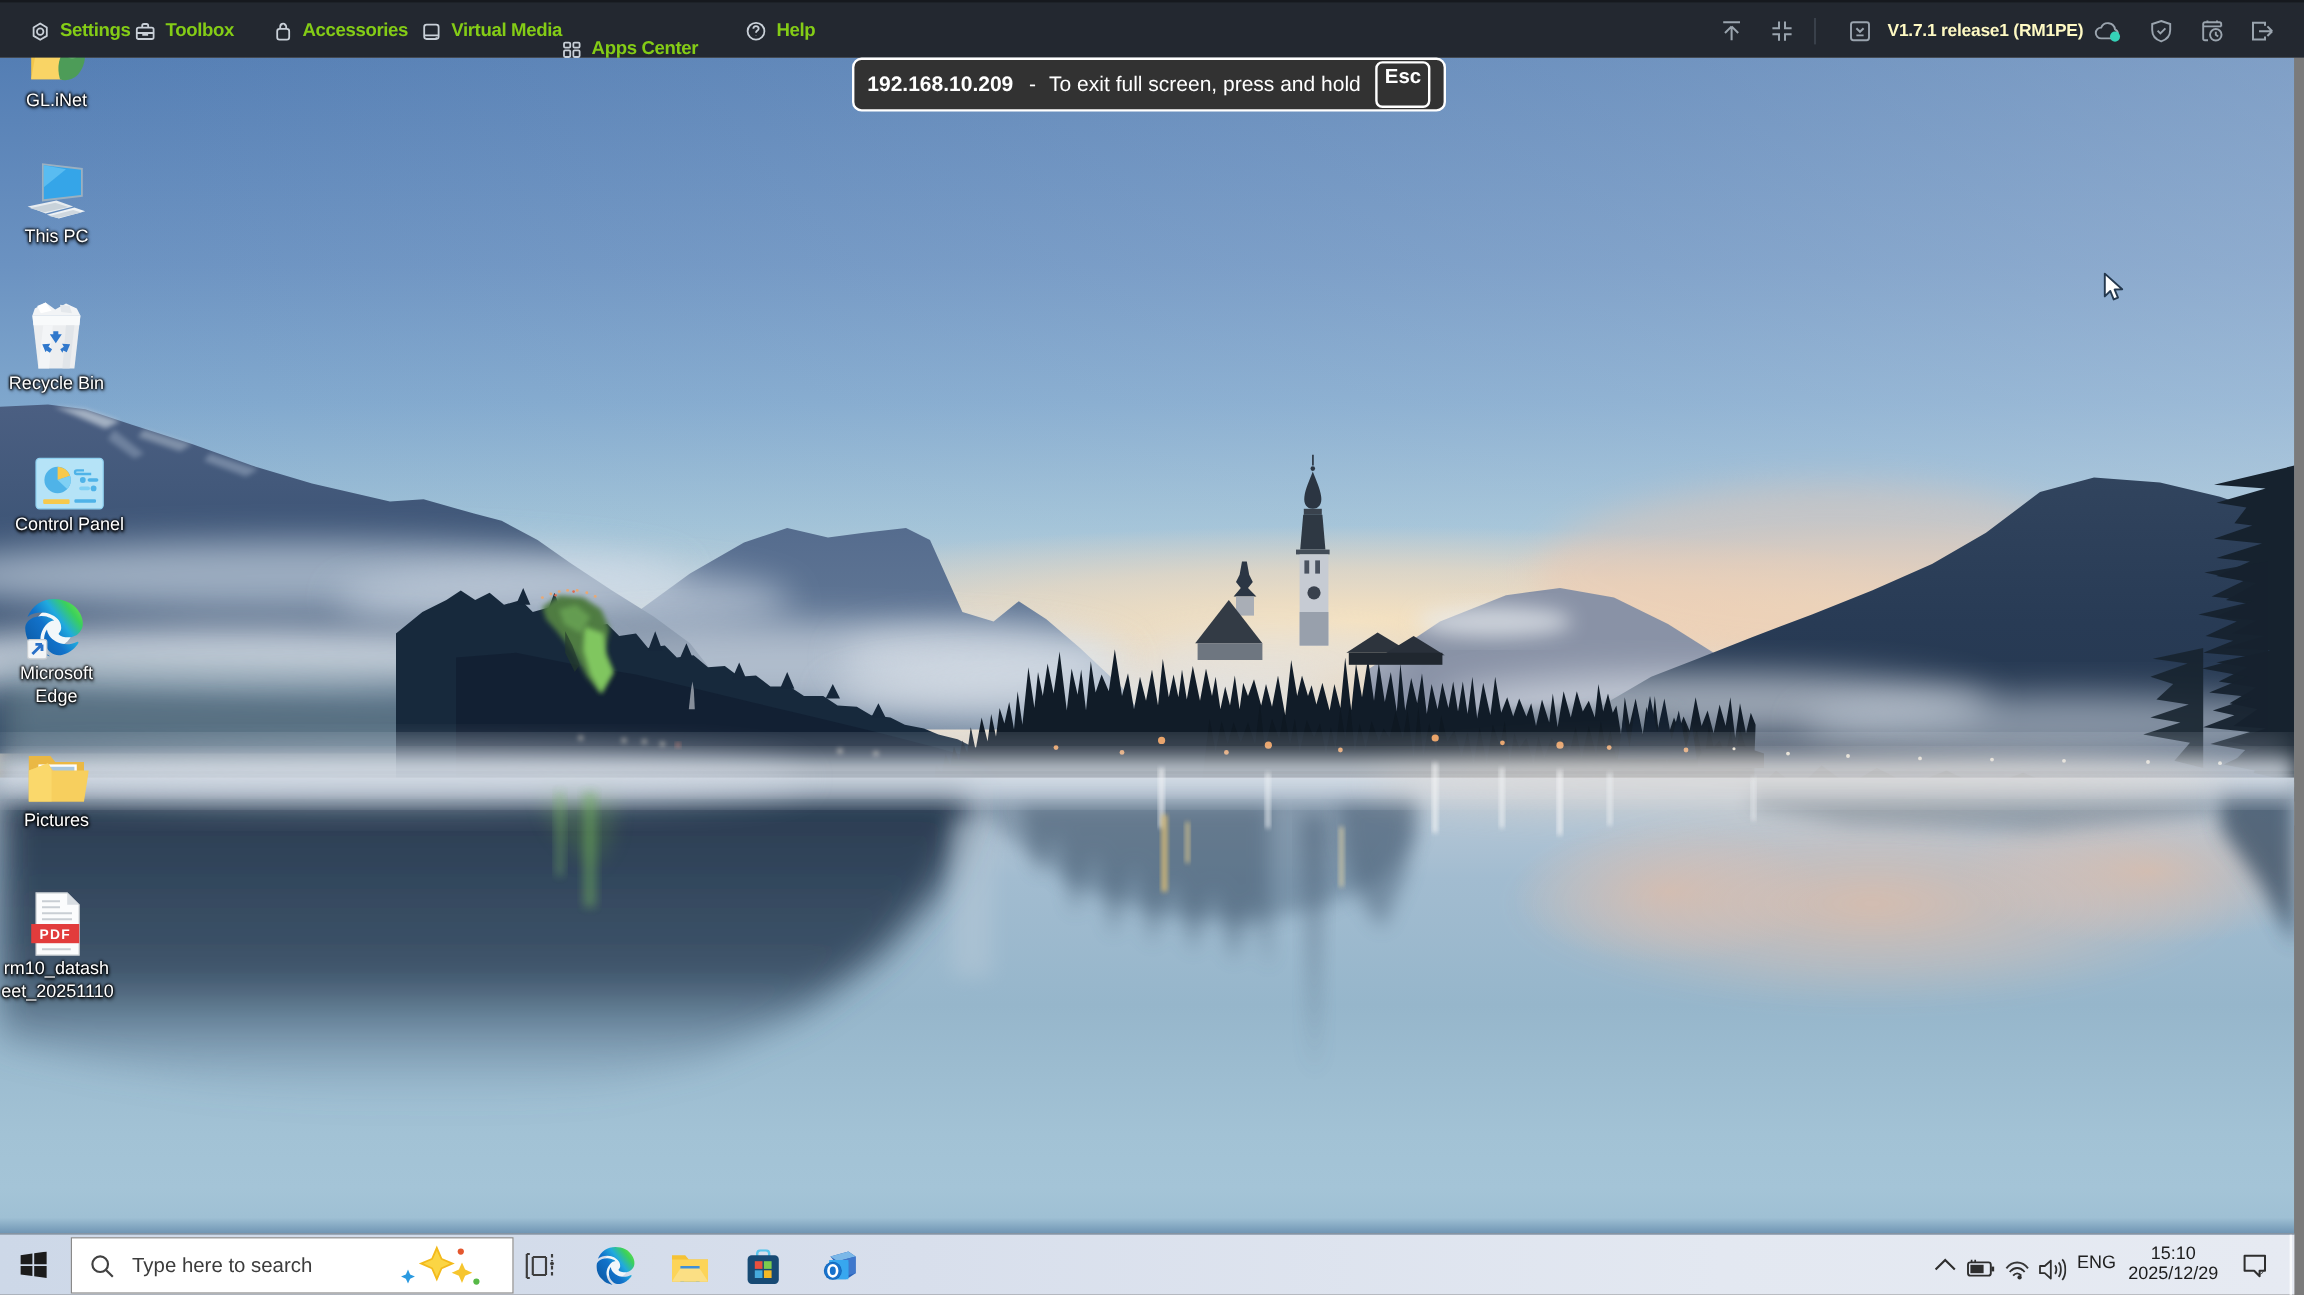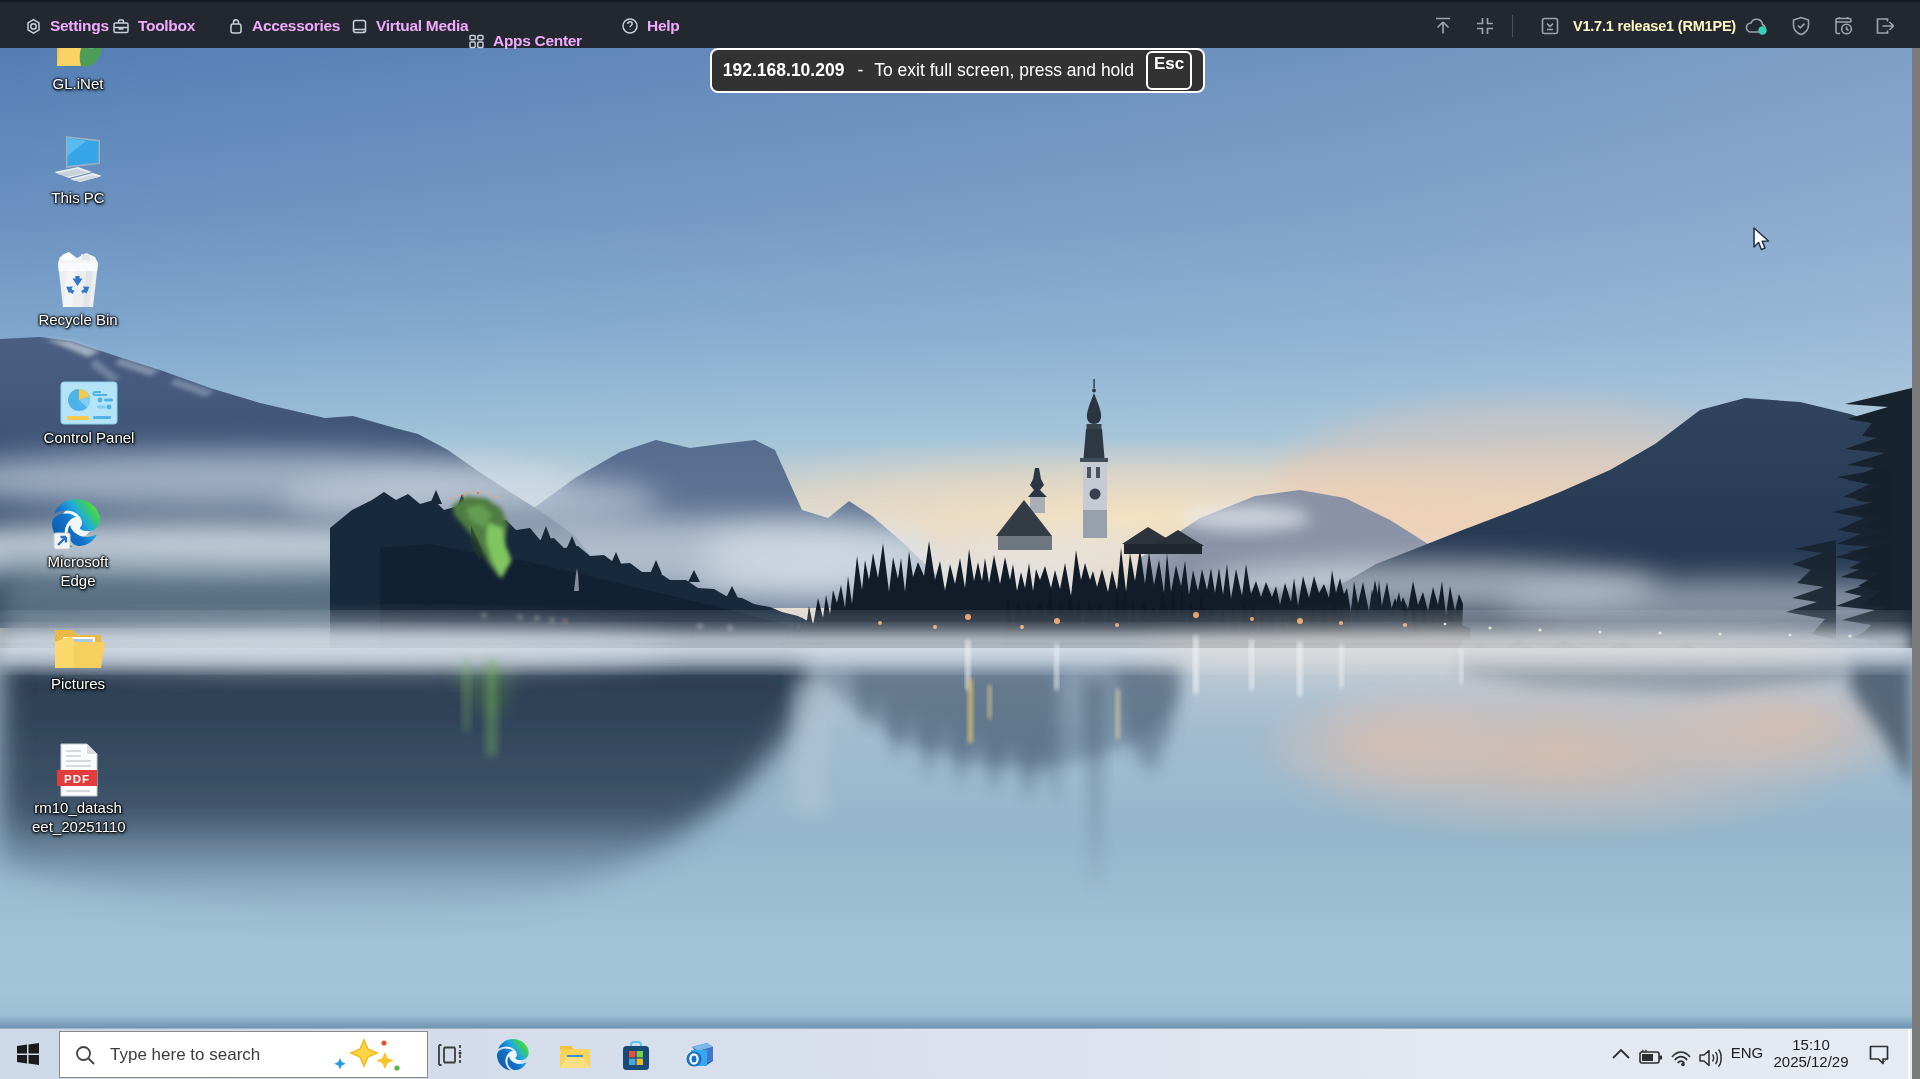--- a/index.html
+++ b/index.html
@@ -1,33 +1,33 @@
 <!DOCTYPE html>
 <html><head>
 <meta charset="utf-8">
 <style>
   html,body{margin:0;padding:0;}
   body{width:1920px;height:1079px;overflow:hidden;position:relative;
        font-family:"Liberation Sans",sans-serif;background:#7b7b7b;}
   #topbar{position:absolute;left:0;top:0;width:1920px;height:48px;background:#232830;
           border-top:2px solid #16191e;box-sizing:border-box;z-index:30;}
   .menu{position:absolute;top:0;height:48px;display:flex;align-items:center;gap:8px;
-        color:#f0abfc;font-size:15.5px;font-weight:700;letter-spacing:-0.3px;}
+        color:#84cc16;font-size:15.5px;font-weight:700;letter-spacing:-0.3px;}
   .menu svg{display:block;}
   #rightbar{position:absolute;right:0;top:0;height:48px;display:flex;align-items:center;color:#aab3bd;z-index:31;}
   #ver{color:#fef9c3;font-size:14.5px;font-weight:700;letter-spacing:-0.2px;margin:0 0 0 0;}
   #notif{position:absolute;left:710px;top:48px;width:495px;height:45px;background:#323232;
          border:2px solid #ffffff;border-radius:8px;box-sizing:border-box;z-index:40;white-space:nowrap;
          display:flex;align-items:center;justify-content:center;color:#fff;font-size:17.5px;}
   #notif b{font-weight:700;}
   #esc{display:inline-block;border:2px solid #fff;border-radius:6px;padding:1px 6px 14px 6px;
        font-weight:700;font-size:17px;margin-left:12px;}
   #wall{position:absolute;left:0;top:48px;z-index:1;}
   #graystrip{position:absolute;left:1912px;top:48px;width:8px;height:1031px;background:#7b7b7b;z-index:25;}
-  .dicon{position:absolute;width:92px;text-align:center;z-index:10;padding-left:31px;}
+  .dicon{position:absolute;width:92px;text-align:center;z-index:10;}
   .dicon .ic{display:flex;justify-content:center;}
   .dlabel{color:#fff;font-size:15px;line-height:19px;
           text-shadow:0 1px 2px rgba(0,0,0,.9),1px 0 2px rgba(0,0,0,.8),-1px 0 2px rgba(0,0,0,.8),0 -1px 2px rgba(0,0,0,.7),1px 2px 3px rgba(0,0,0,.6);}
   #taskbar{position:absolute;left:0;top:1028px;width:1912px;height:51px;z-index:35;
            background:linear-gradient(90deg,#cdd8e8 0%,#d8dfec 40%,#e3e8f1 75%,#e6eaf2 100%);
            border-top:1px solid #9fb0c4;box-sizing:border-box;}
   #search{position:absolute;left:59px;top:2px;width:369px;height:47px;background:#ffffff;
           border:1px solid #8a8a8a;box-sizing:border-box;display:flex;align-items:center;}
   #search .ph{color:#3c3c3c;font-size:17px;margin-left:14px;}
   #clock{position:absolute;right:46px;top:7px;width:110px;text-align:center;color:#1c1c1c;

